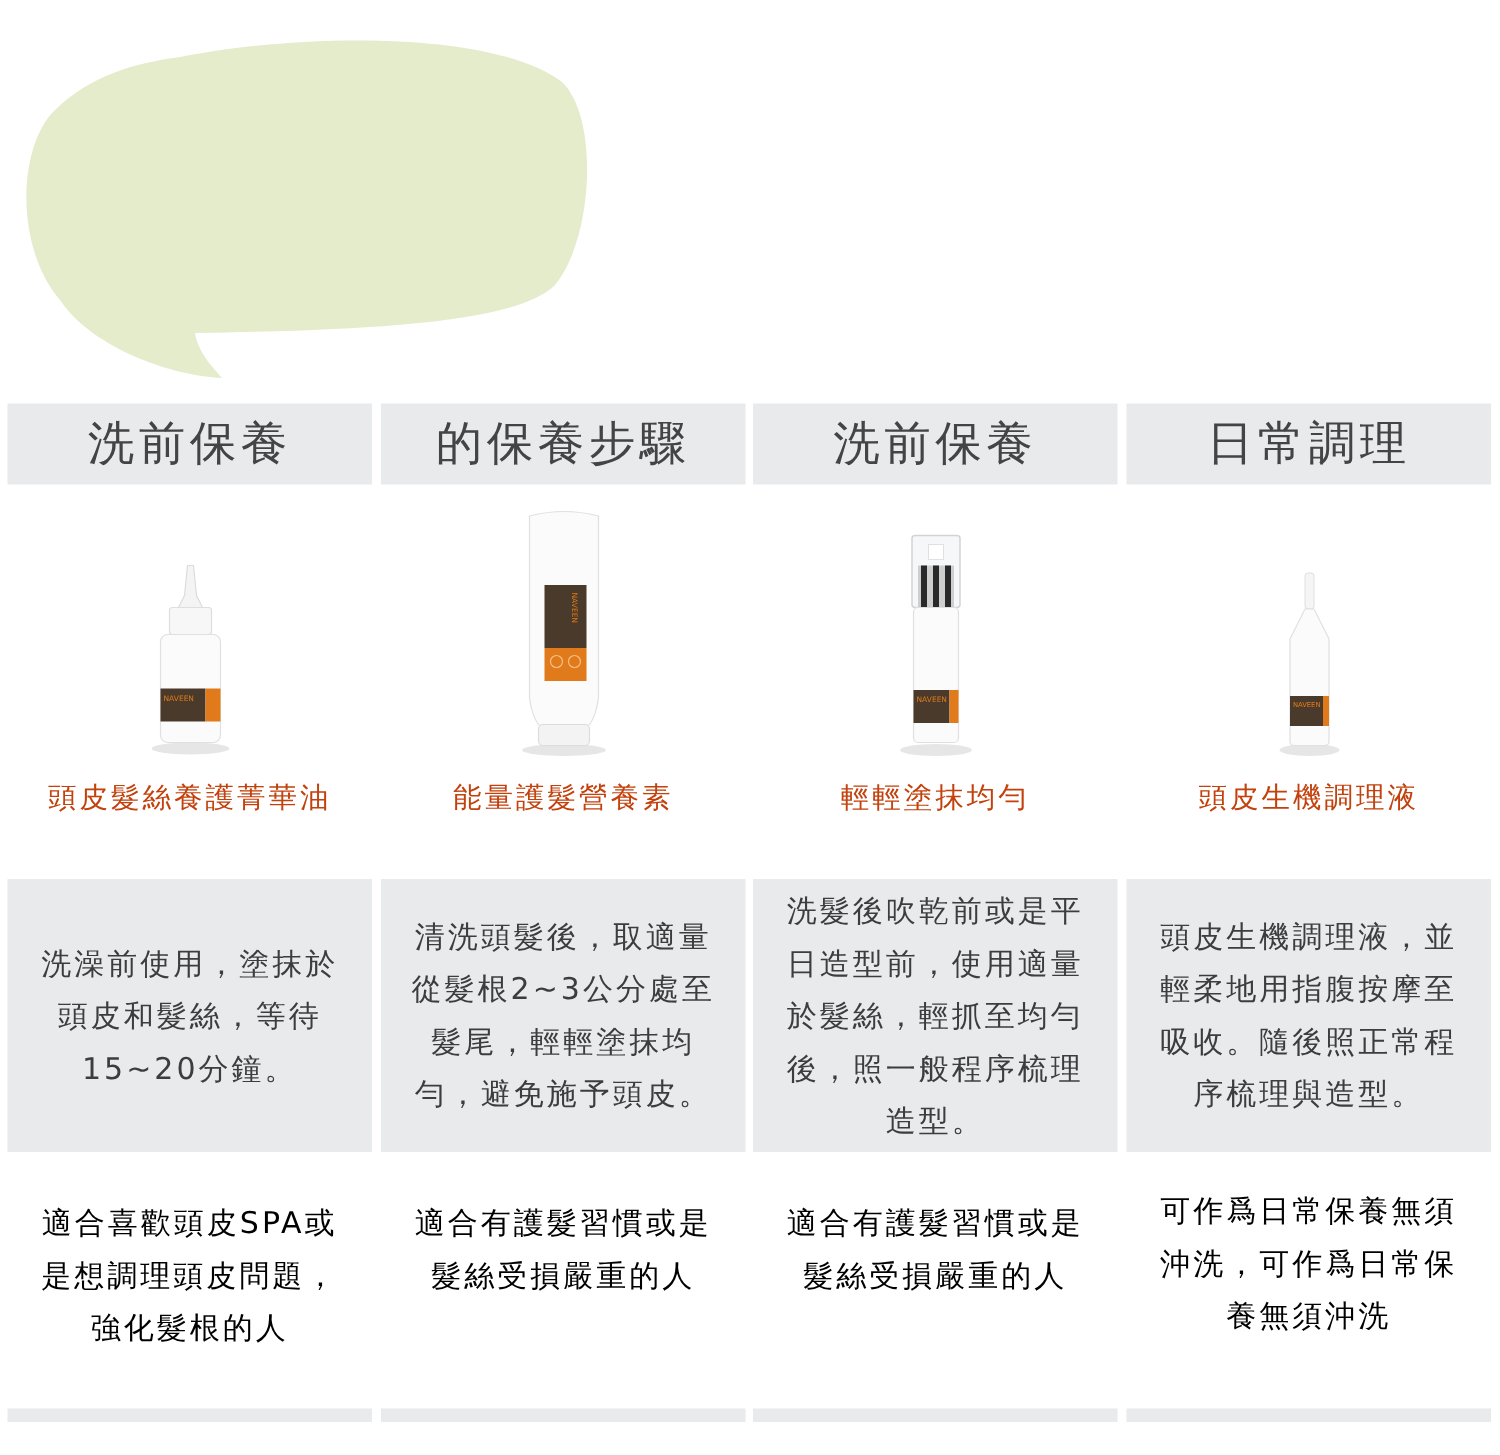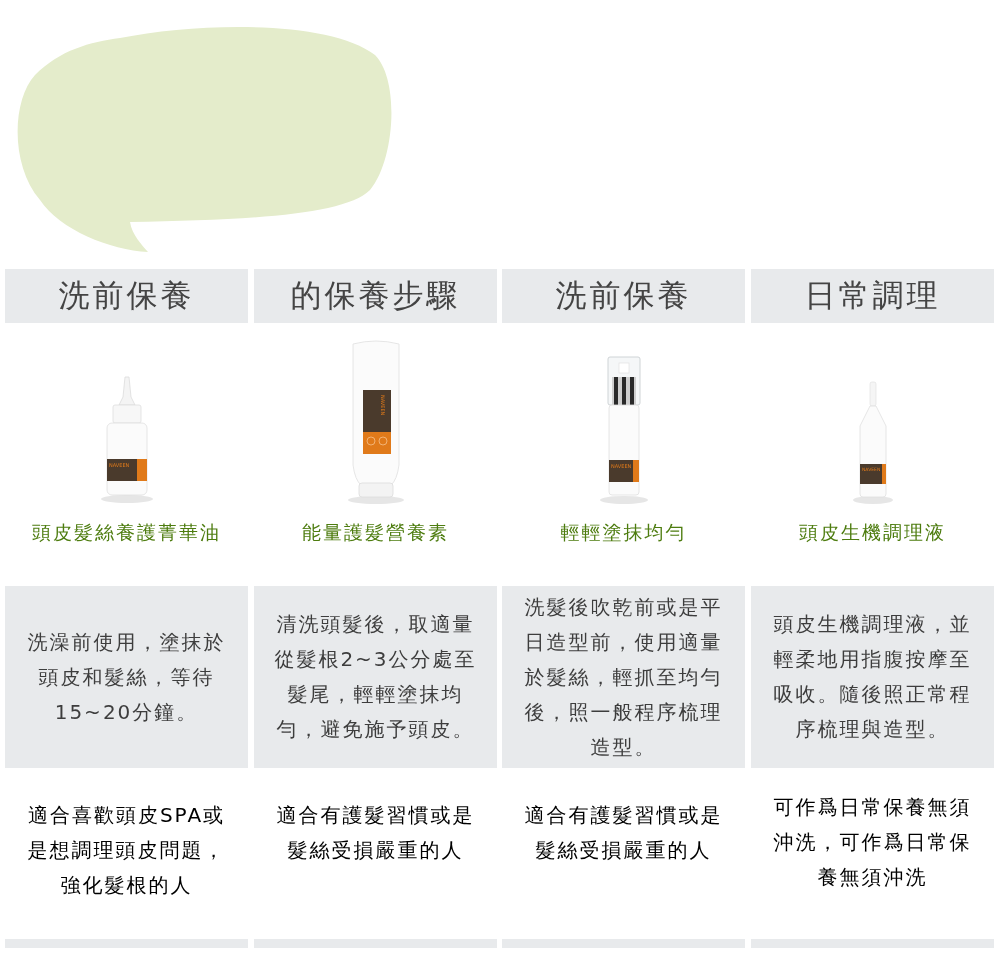--- a/index.html
+++ b/index.html
@@ -28,21 +28,21 @@
       background: #e8eaec;
       display: flex; align-items: center; justify-content: center;
       font-size: 31px; color: #444; letter-spacing: 3px;
     }
     .prod {
       position: absolute; top: 330px; left: 0; width: 243px; height: 175px;
       display: flex; align-items: flex-end; justify-content: center;
     }
     .pname {
       position: absolute; top: 515px; left: 0; width: 243px; height: 34px;
-      text-align: center; font-size: 19px; color: #4d7c0f; letter-spacing: 2px; line-height: 34px;
+      text-align: center; font-size: 19px; color: #c2410c; letter-spacing: 2px; line-height: 34px;
     }
     .desc {
       position: absolute; top: 586px; left: 0; width: 243px; height: 182px;
       background: #e8eaec;
       display: flex; align-items: center; justify-content: center;
       text-align: center; font-size: 20px; line-height: 35px; color: #3d3d3d;
       letter-spacing: 2px; padding: 0 14px;
     }
     .suit {
       position: absolute; top: 780px; left: 0; width: 243px; height: 150px;

